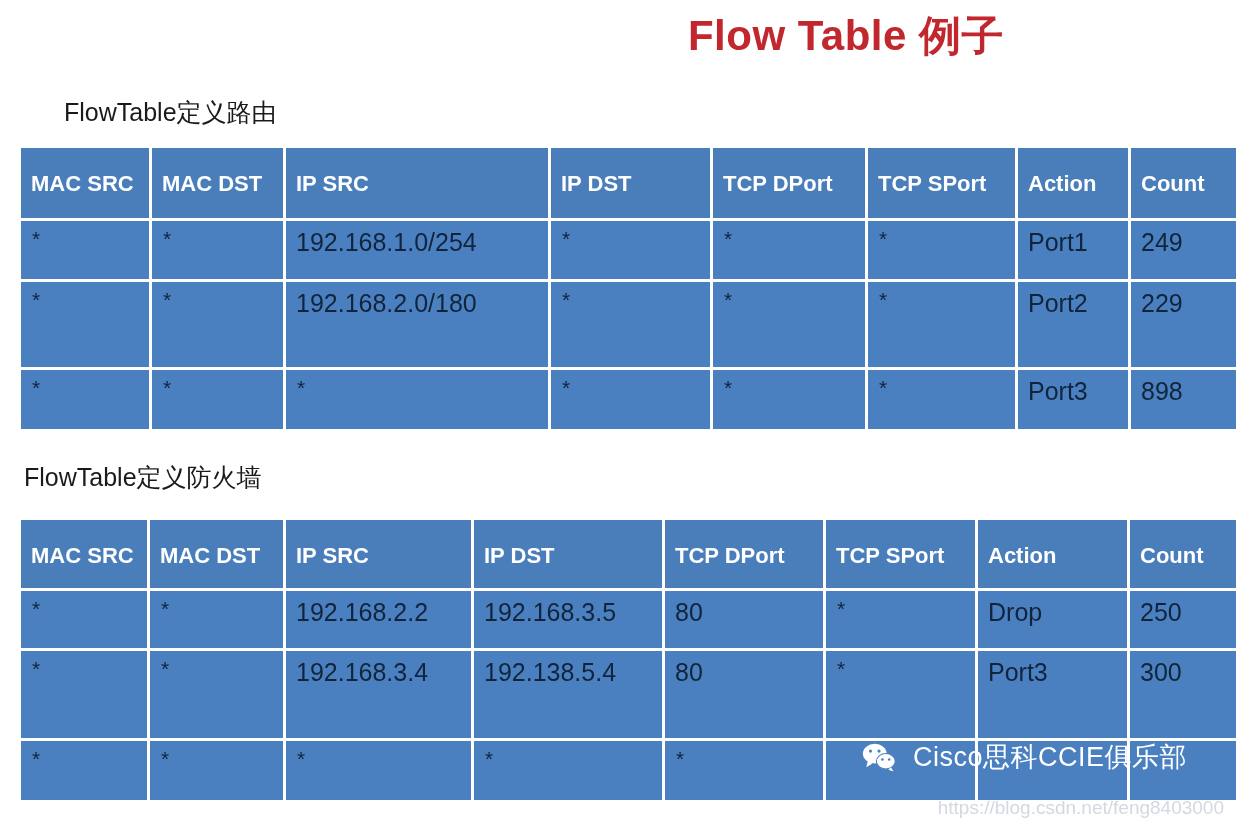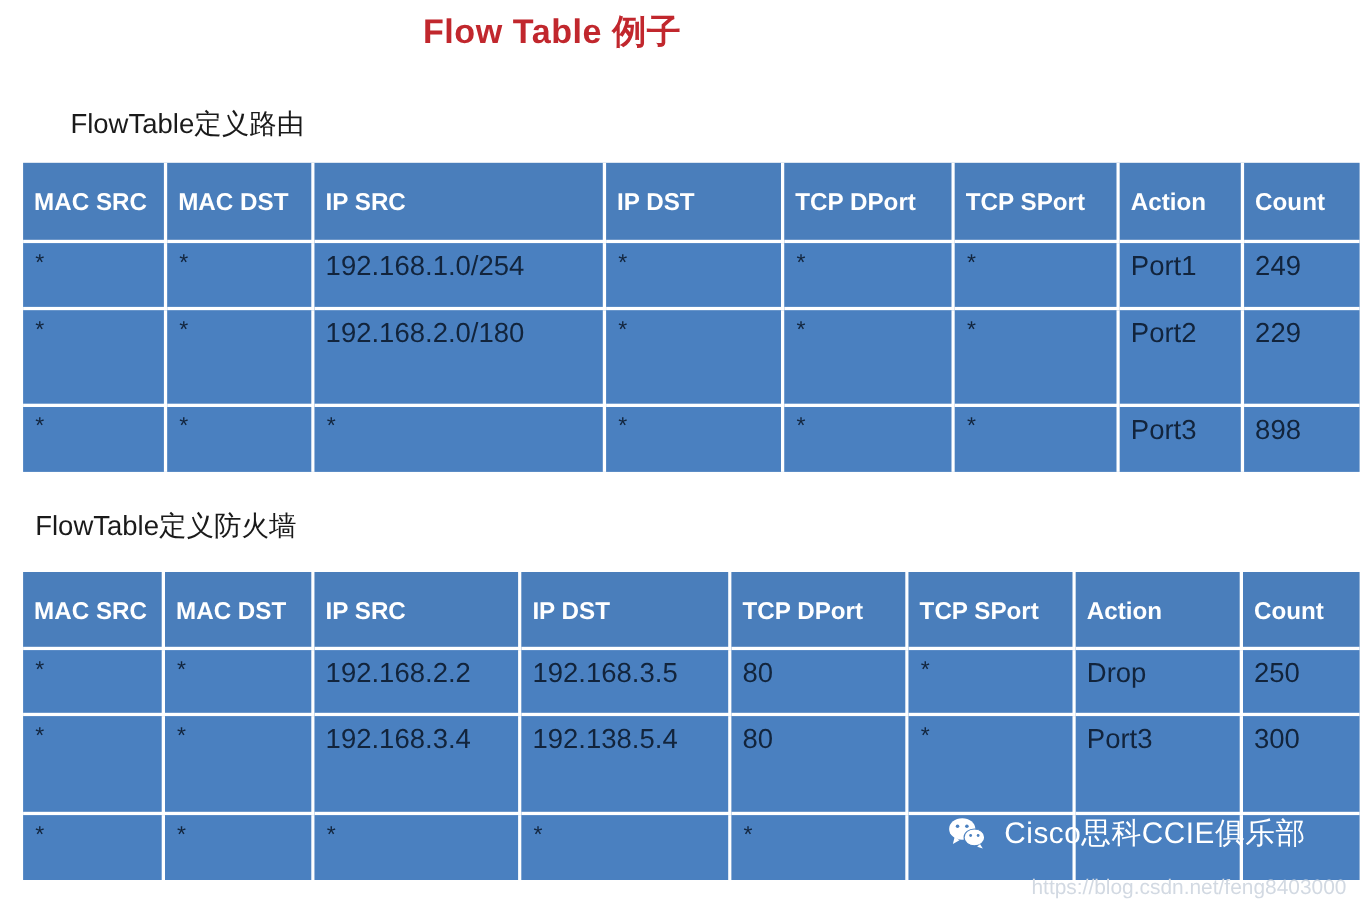--- a/index.html
+++ b/index.html
@@ -15,38 +15,38 @@
     font-family: "Liberation Sans", "DejaVu Sans", sans-serif;
     -webkit-font-smoothing: antialiased;
   }
 
   
   #page-title {
     position: absolute;
     left: 0;
     top: 8px;
     width: 1004px;
-    text-align: center;
-    font-size: 31px;
+    text-align: right;
+    font-size: 42px;
     font-weight: bold;
     color: #c1272d;
     letter-spacing: 0.5px;
     white-space: nowrap;
   }
 
   
   .section-caption {
     position: absolute;
     font-size: 25px;
     color: #1a1a1a;
     font-weight: normal;
     white-space: nowrap;
   }
   #caption-routing { left: 64px; top: 96px; }
-  #caption-firewall { left: 32px; top: 461px; }
+  #caption-firewall { left: 24px; top: 461px; }
 
   
   .flow-table {
     position: absolute;
     border-collapse: separate;
     border-spacing: 0;
     table-layout: fixed;
   }
   #table-routing {
     left: 21px;

